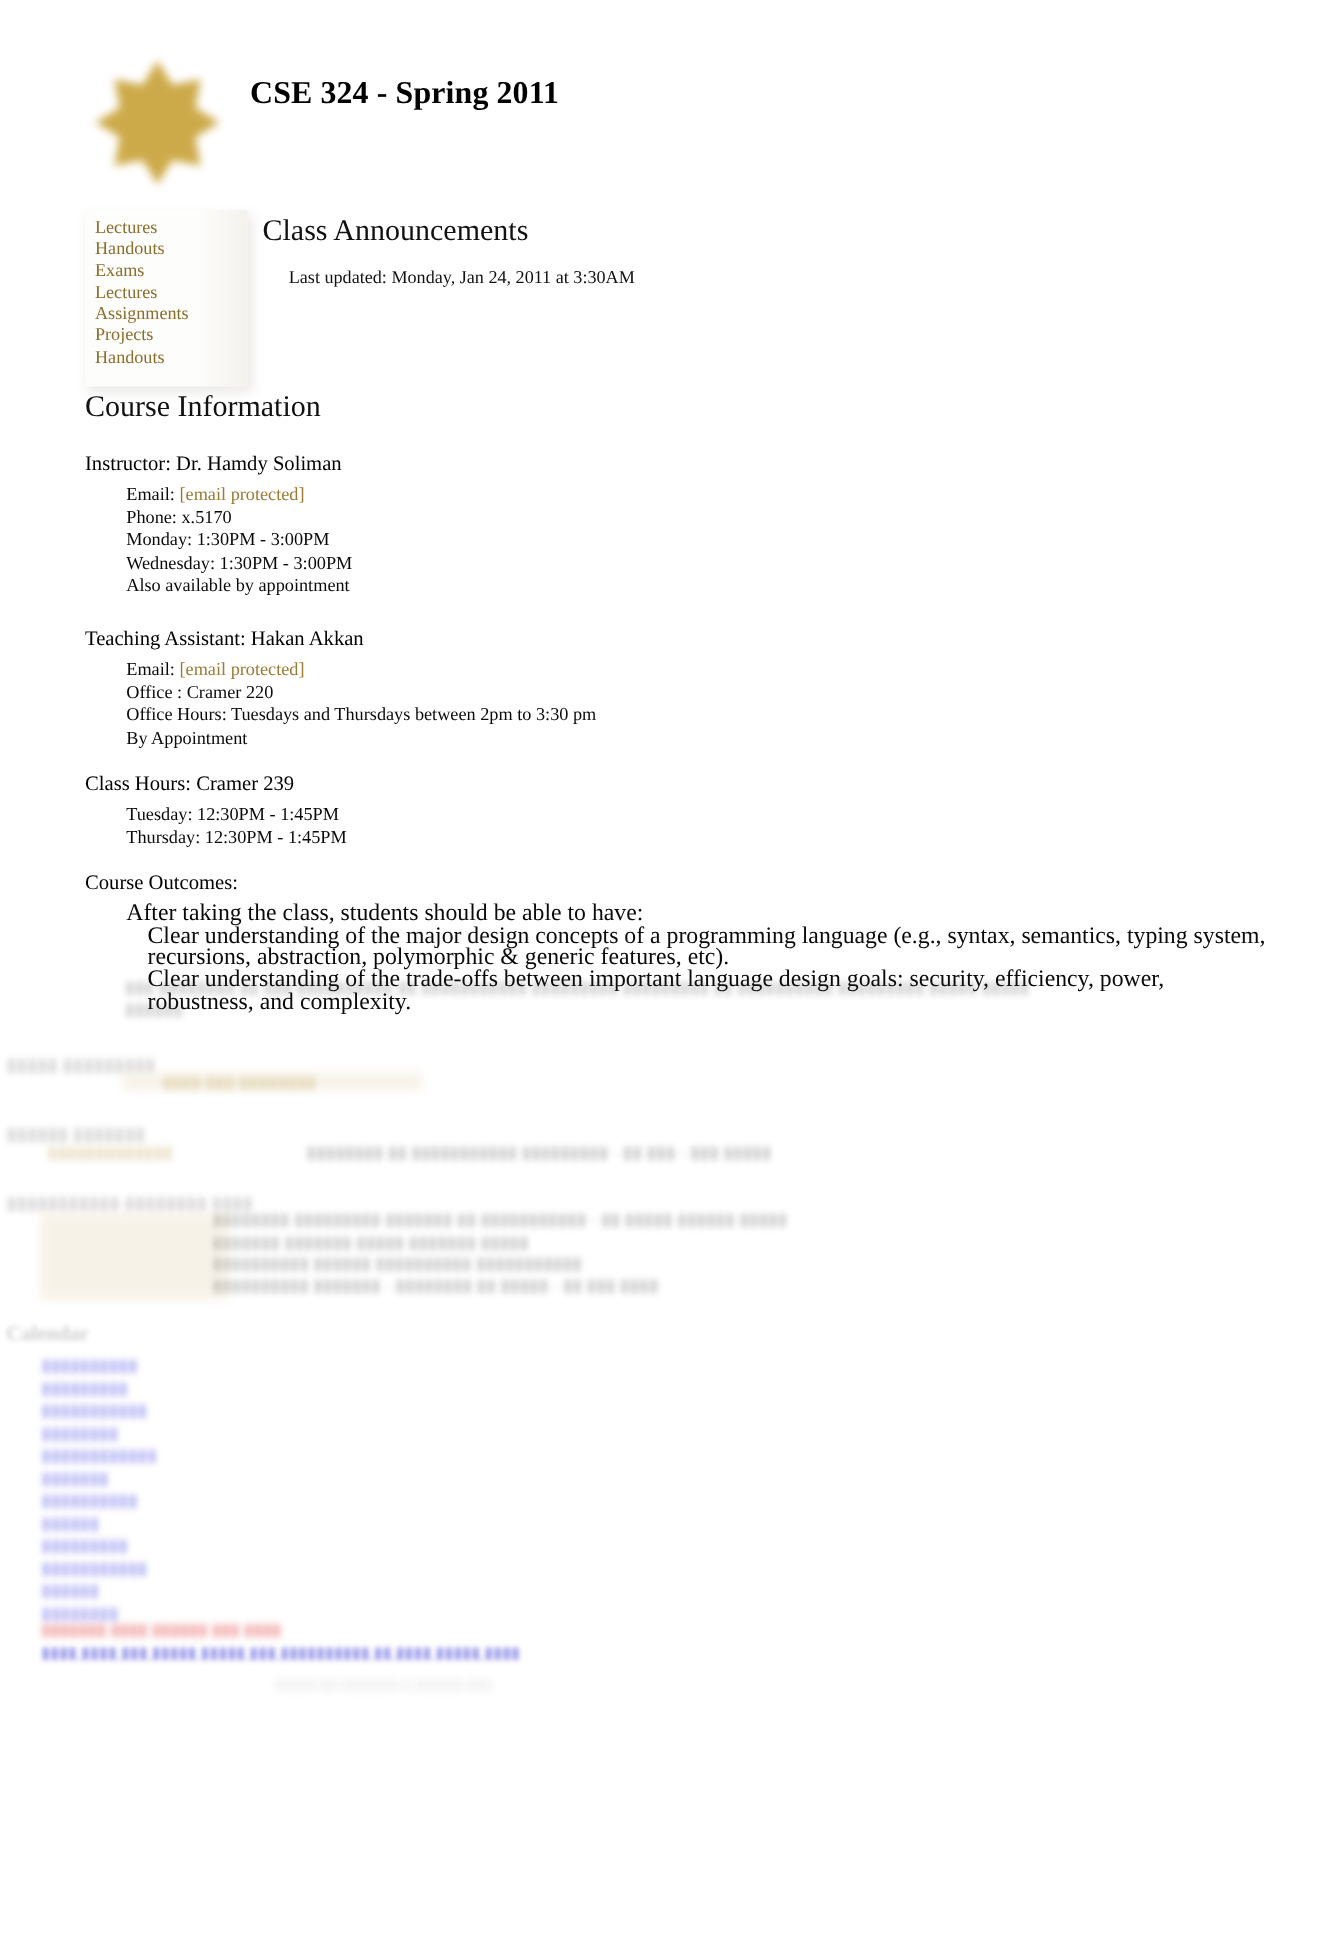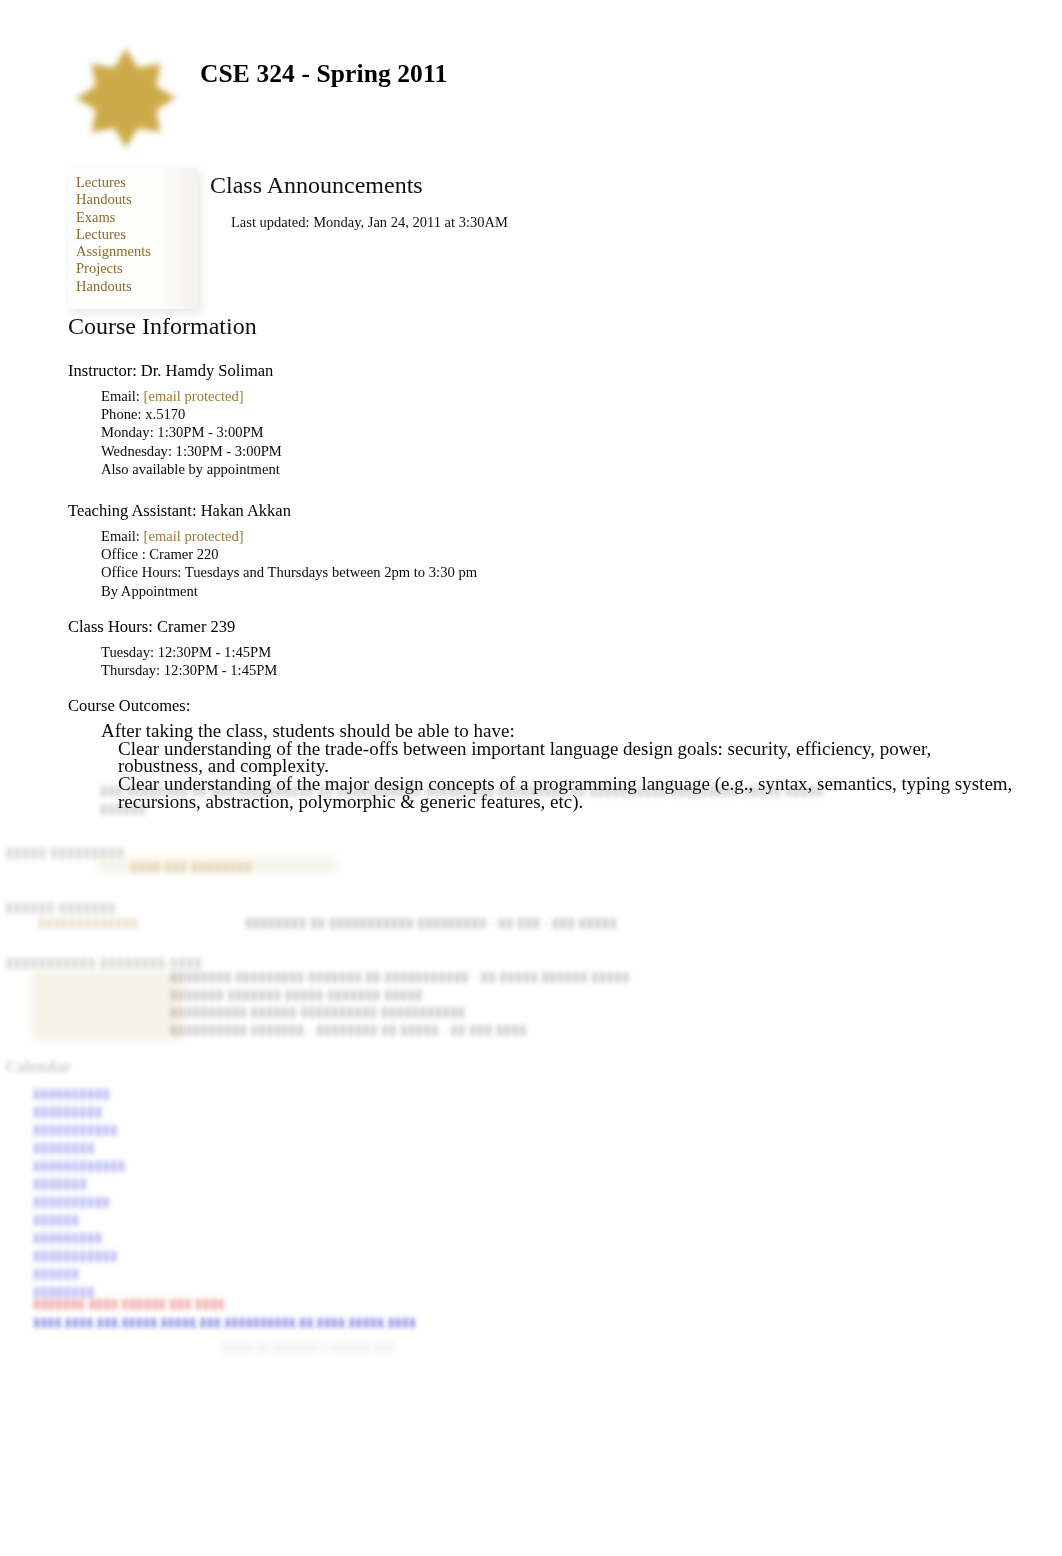--- a/index.html
+++ b/index.html
@@ -284,22 +284,22 @@
     <div class="row">Tuesday: 12:30PM - 1:45PM</div>
     <div class="row">Thursday: 12:30PM - 1:45PM</div>
   </div>
 
   <div class="gap-sm"></div>
 
   <h3 class="sub">Course Outcomes:</h3>
   <div class="outcomes-body">
     <div>After taking the class, students should be able to have:</div>
     <ul class="outcomes-list">
+      <li>Clear understanding of the major design concepts of a programming language (e.g., syntax, semantics, typing system, recursions, abstraction, polymorphic &amp; generic features, etc).</li>
       <li>Clear understanding of the trade-offs between important language design goals: security, efficiency, power, robustness, and complexity.</li>
-      <li>Clear understanding of the major design concepts of a programming language (e.g., syntax, semantics, typing system, recursions, abstraction, polymorphic &amp; generic features, etc).</li>
     </ul>
   </div>
 </section>
 
 <div class="faded-zone">
 
   <div class="fx fx-para" style="left:100px; top:12px; width:900px;">
     ▮▮▮ ▮▮▮▮▮▮▮▮ ▮▮ ▮▮▮ ▮▮▮▮▮▮▮▮▮▮ ▮▮ ▮▮▮▮▮▮▮▮▮▮▮ ▮▮▮▮▮▮▮▮▮ ▮▮▮▮▮▮▮▮▮ ▮▮ ▮▮▮▮▮▮▮▮▮▮ ▮▮▮▮▮▮▮▮▮ ▮▮▮▮▮ ▮▮▮▮▮<br>▮▮▮▮▮▮
   </div>
 

